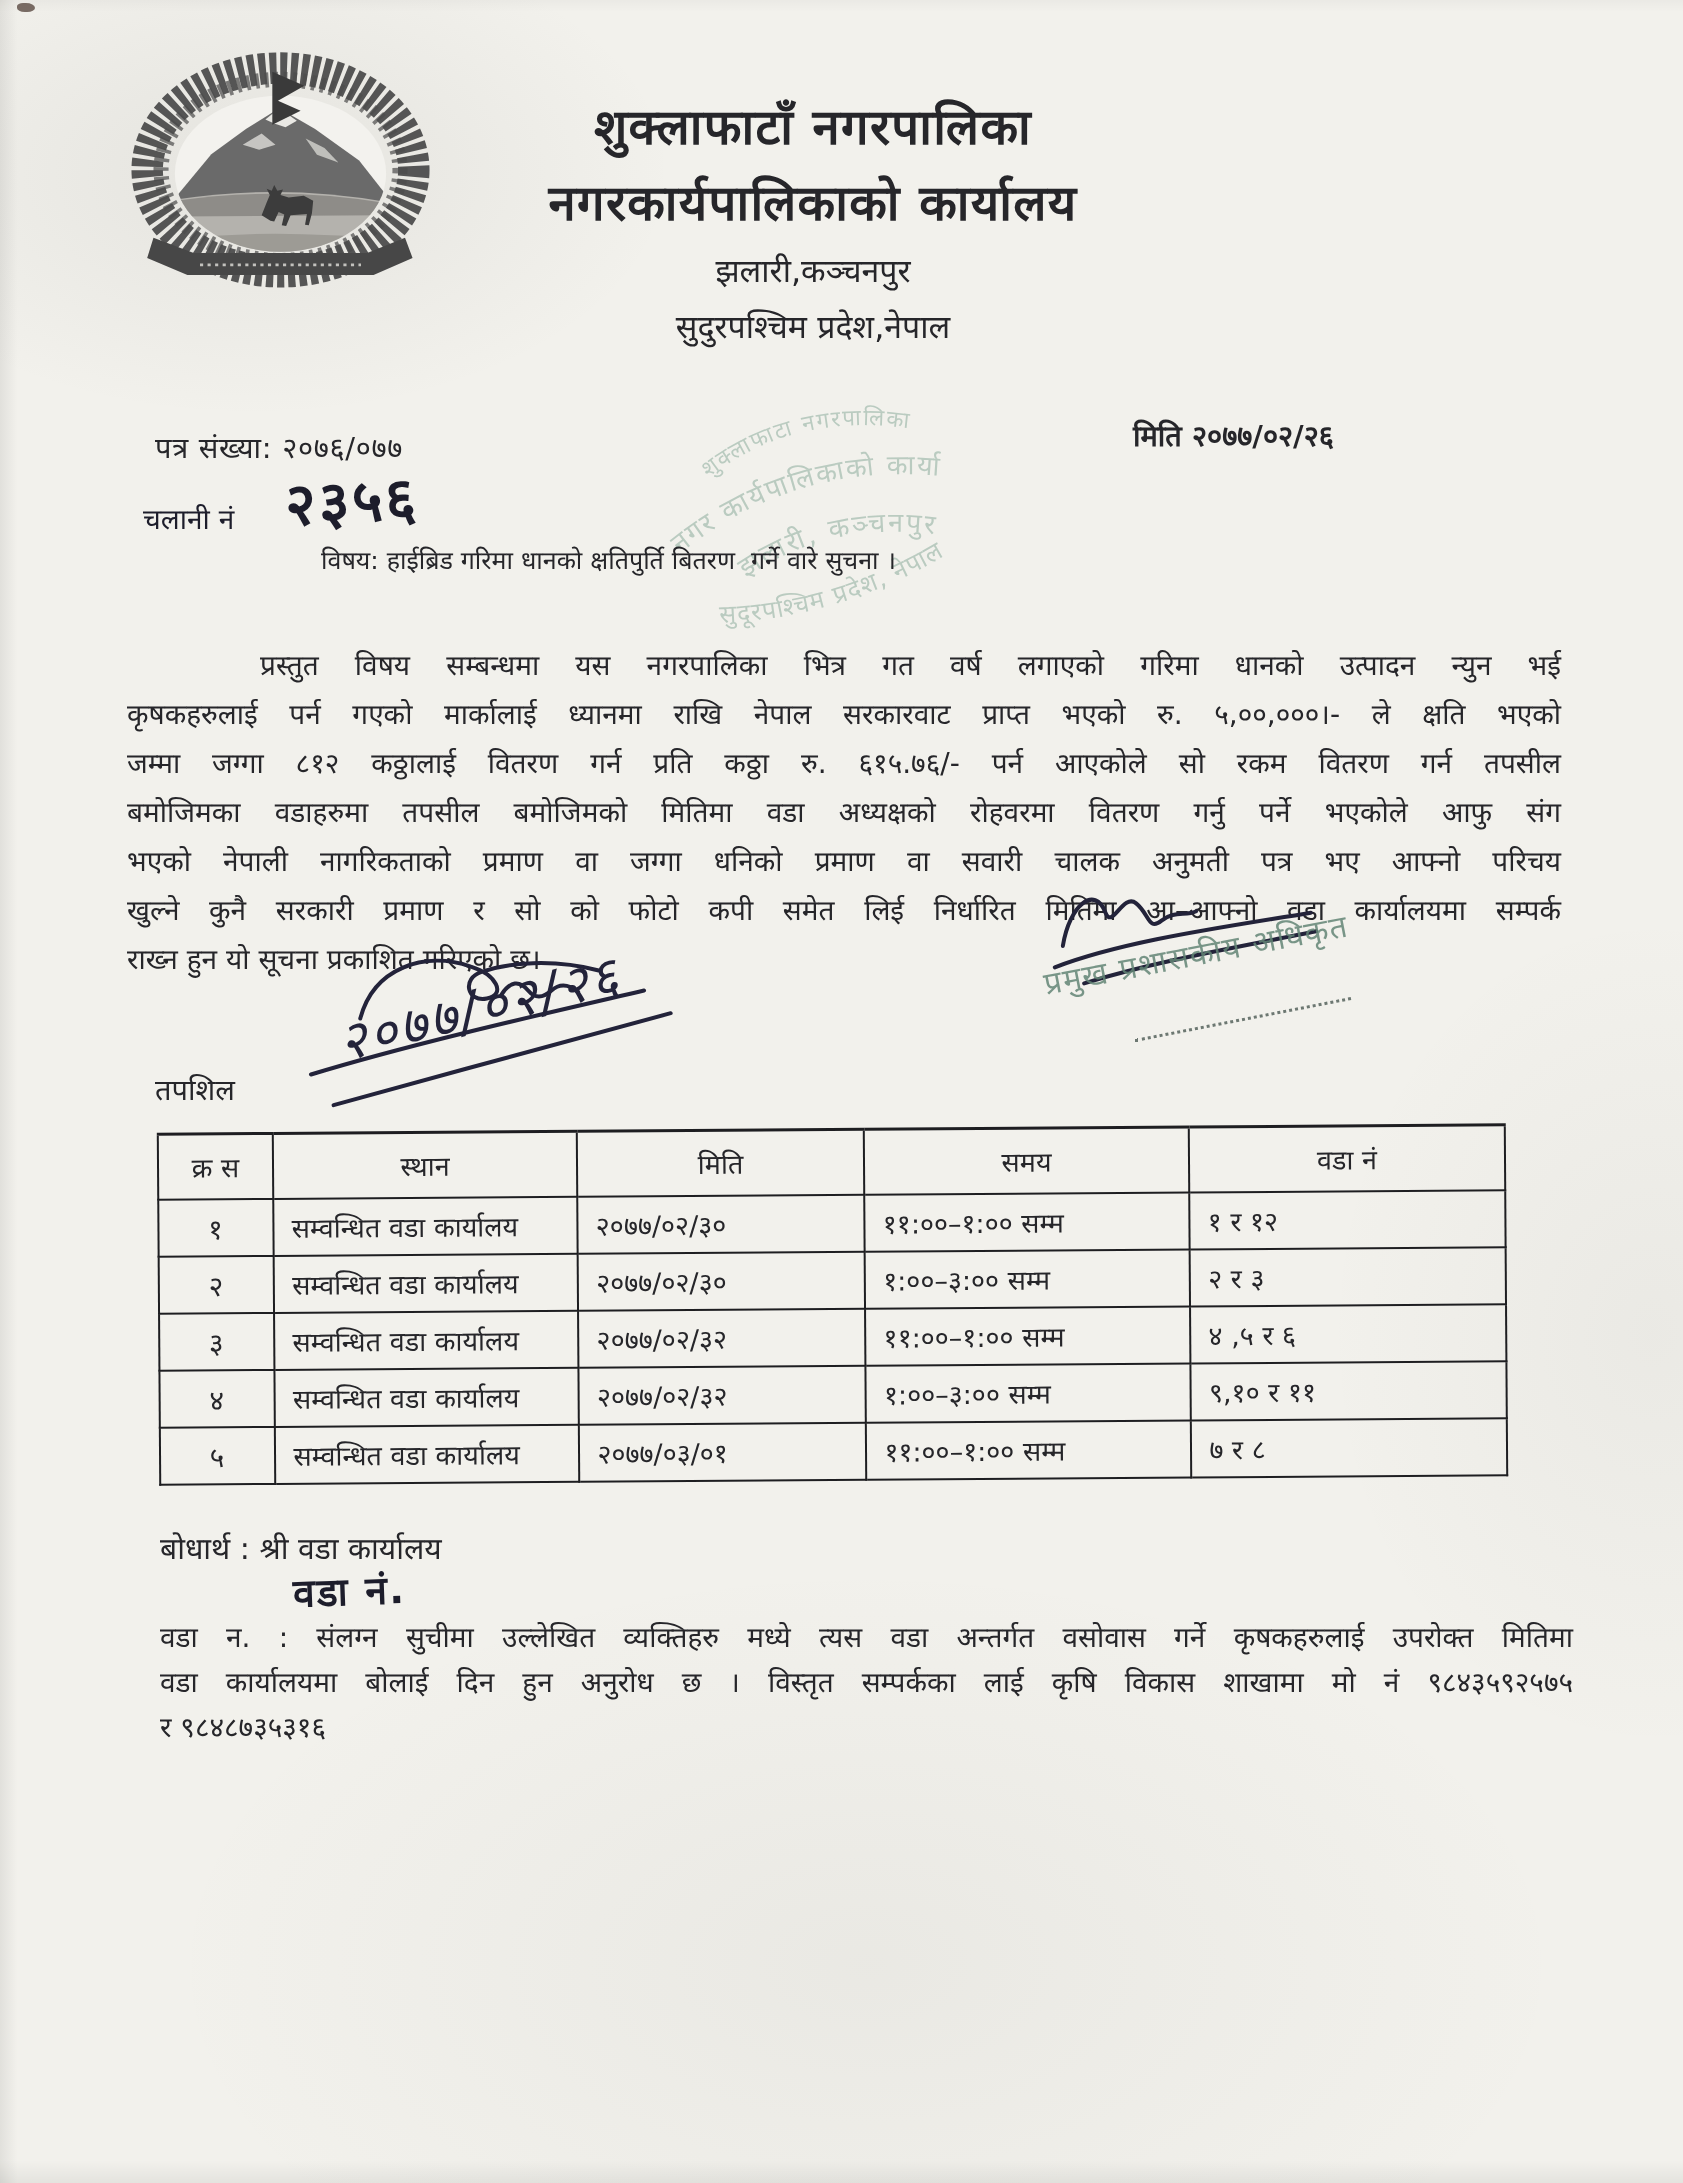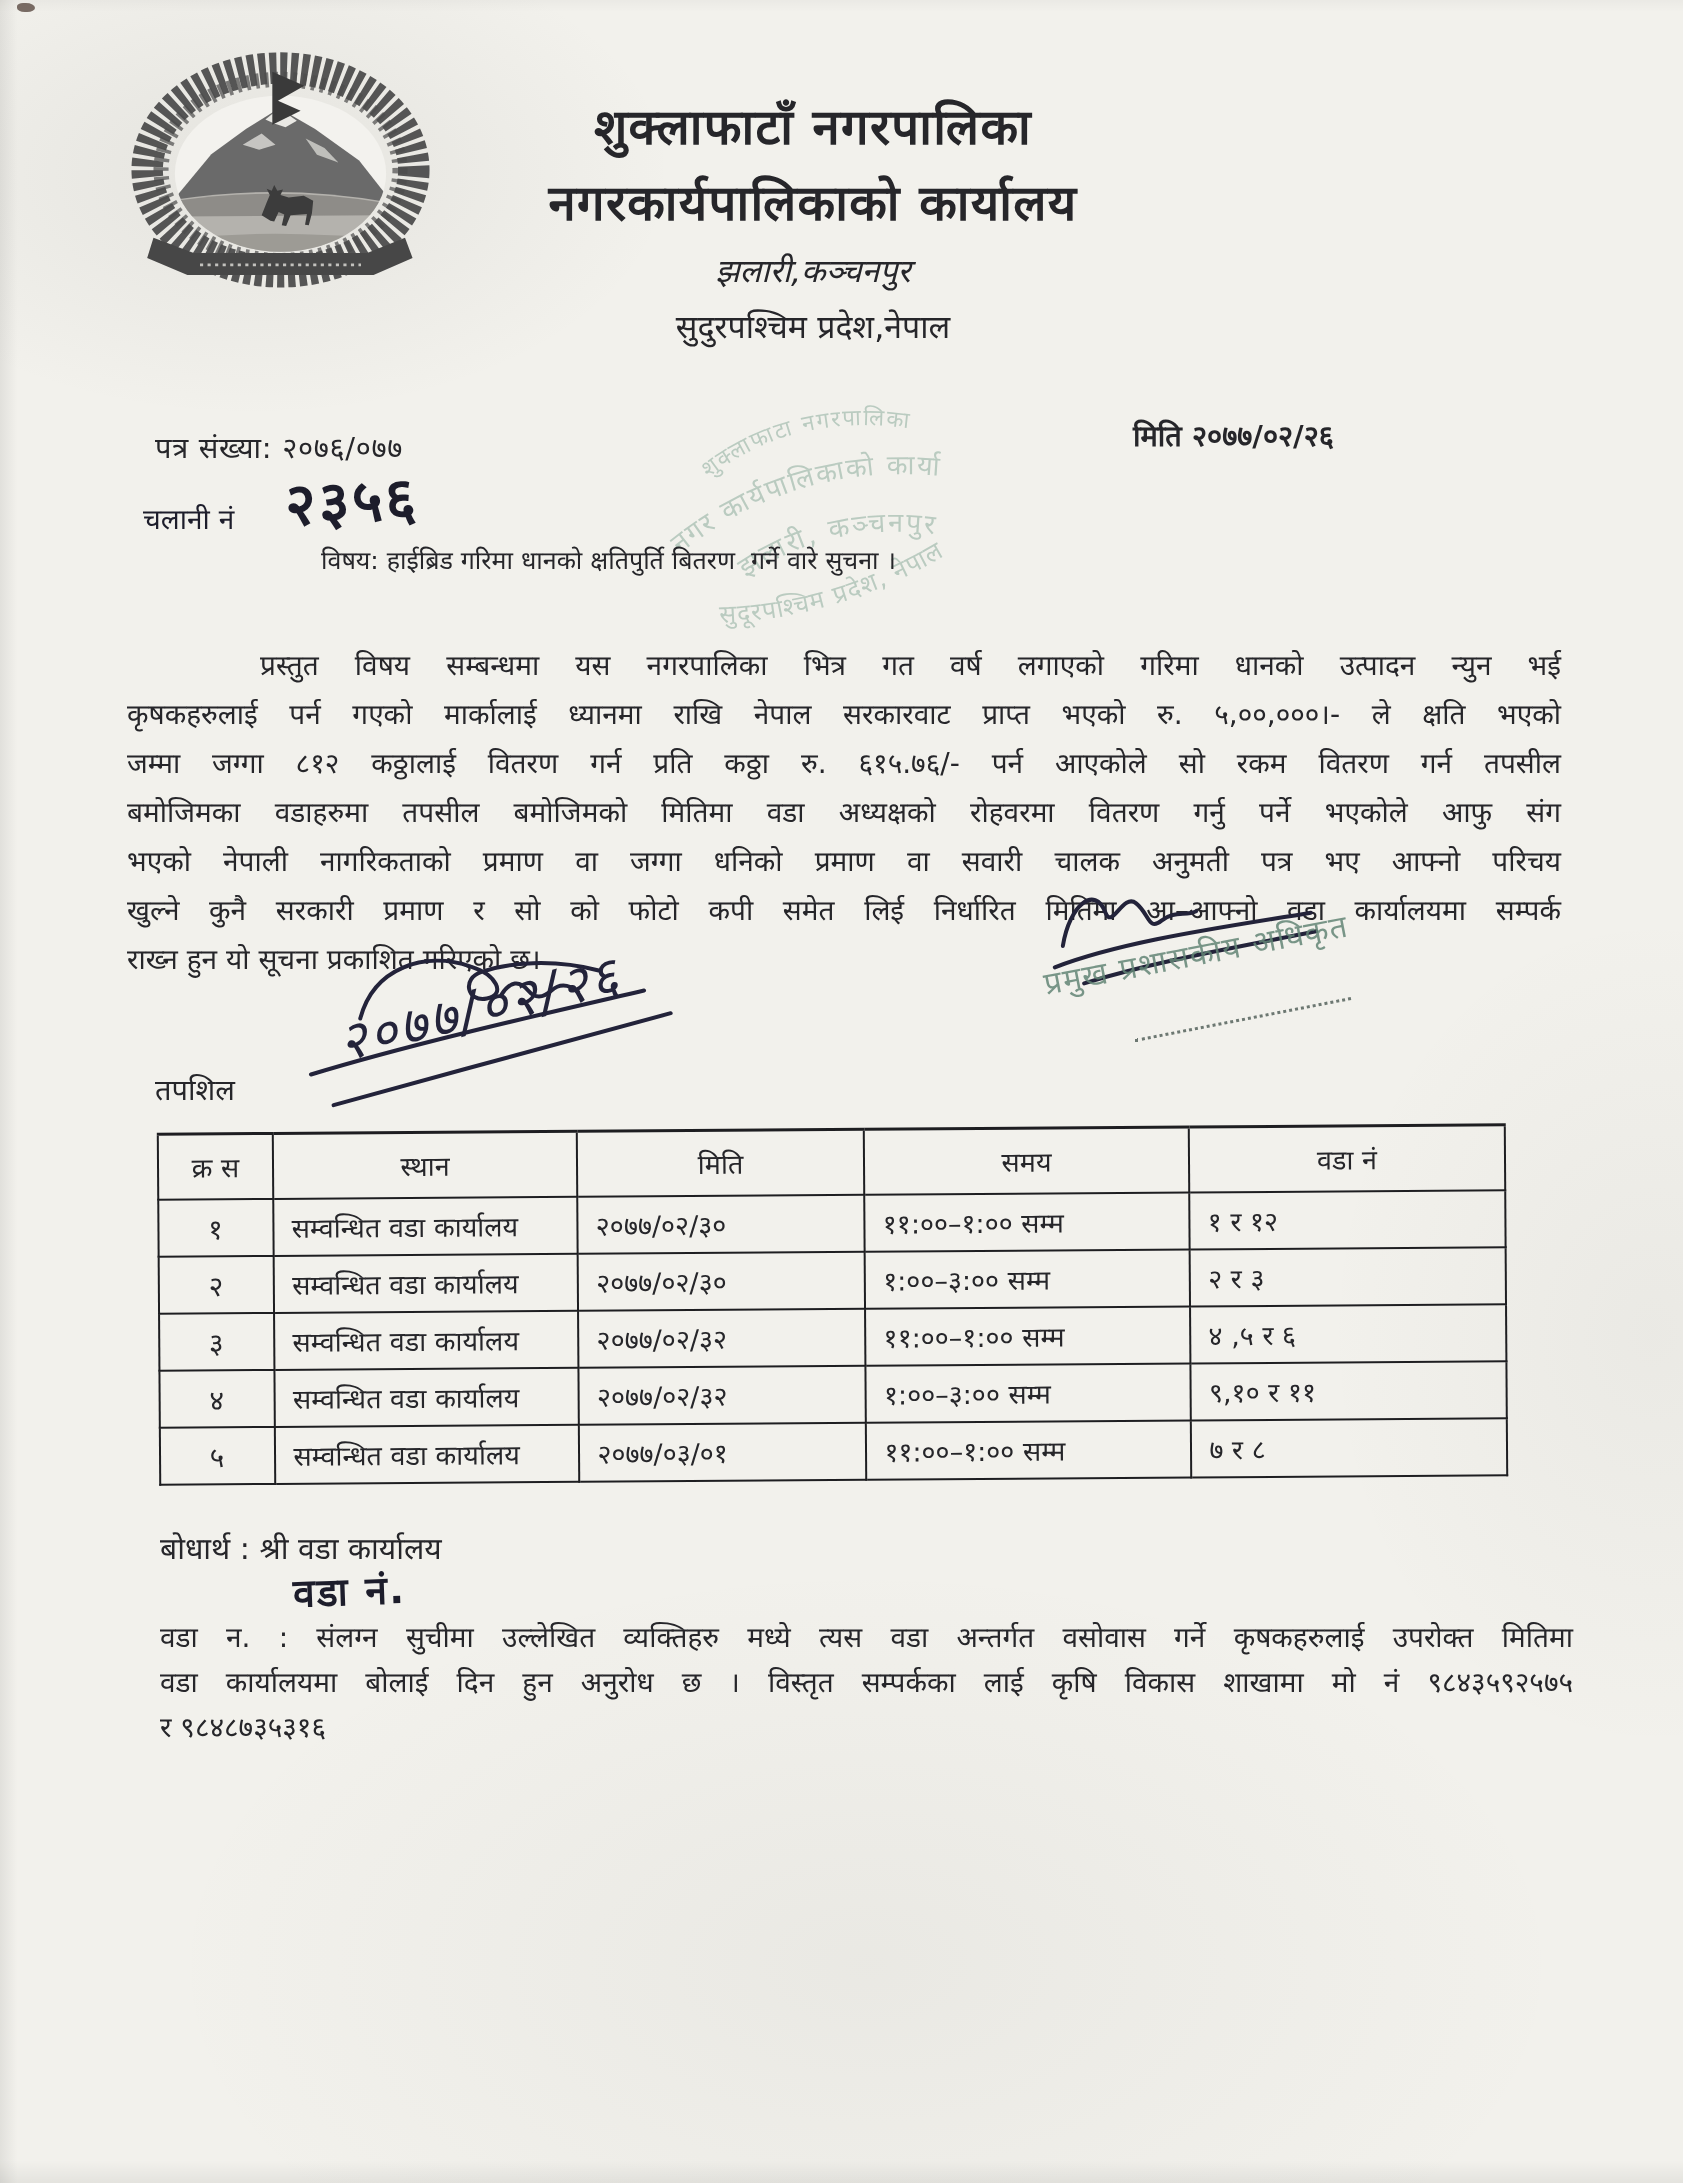--- a/index.html
+++ b/index.html
@@ -18,21 +18,21 @@
   }
   .abs{position:absolute;}
   .pen{color:#1d1d2b;}
 
   .corner-speck{left:17.3px;top:2.7px;width:17.3px;height:9.3px;background:#5a4a42;border-radius:40% 60% 50% 50%;opacity:.8;}
 
   
   .head-block{left:433px;top:92px;width:760px;text-align:center;}
   .head-title1{font-size:49px;font-weight:bold;letter-spacing:1.3px;line-height:72px;text-align:center;}
   .head-title2{font-size:49px;font-weight:bold;letter-spacing:1.3px;line-height:79px;}
-  .head-addr1{font-size:32px;line-height:57px;font-style:italic;}
+  .head-addr1{font-size:32px;line-height:57px;}
   .head-addr2{font-size:32px;line-height:55px;}
 
   
   .letter-no{left:155px;top:427px;font-size:29px;letter-spacing:0.7px;}
   .letter-date{left:1133px;top:415px;font-size:29px;font-weight:bold;}
   .chalani-label{left:143px;top:499px;font-size:28px;}
   .chalani-no{left:285px;top:459px;font-size:59px;font-weight:bold;transform:rotate(-3deg);letter-spacing:2.7px;}
 
   
   .round-stamp{left:586px;top:333px;width:427px;height:307px;transform:rotate(-16deg);opacity:.62;}

